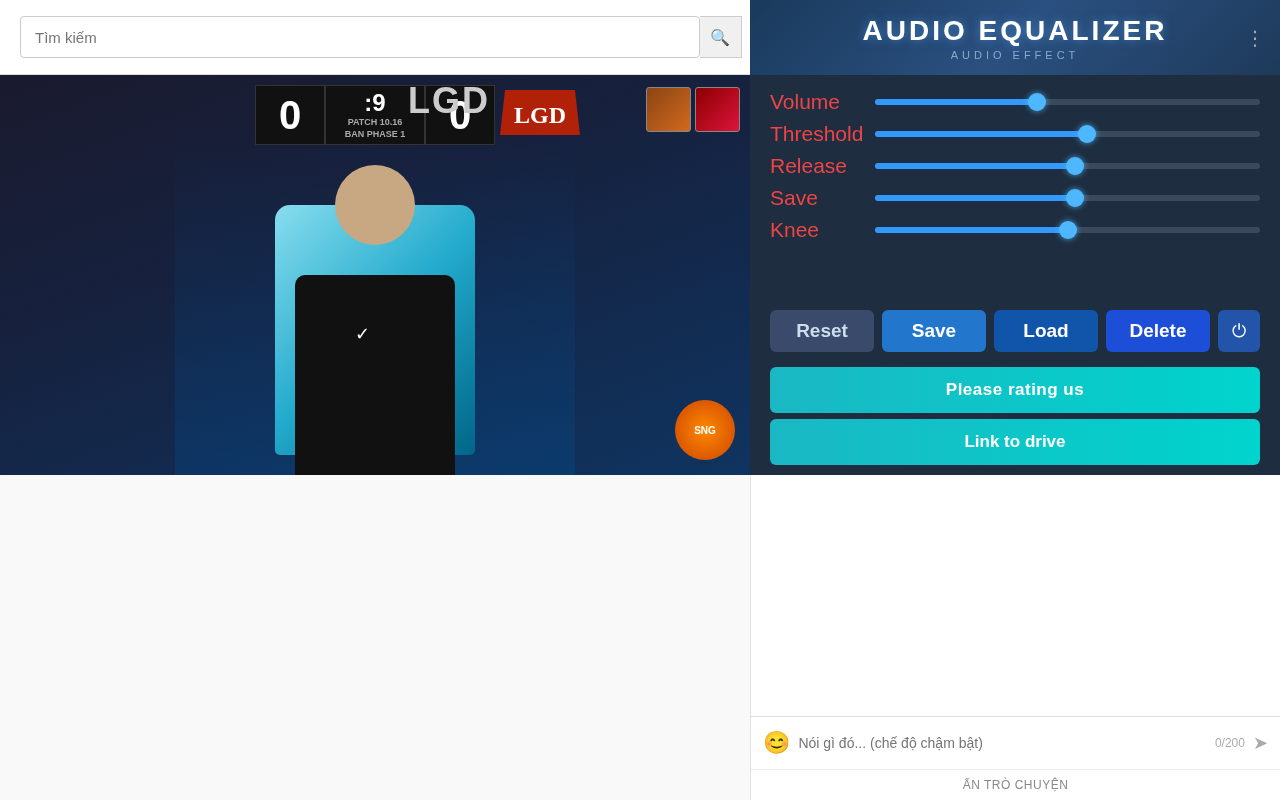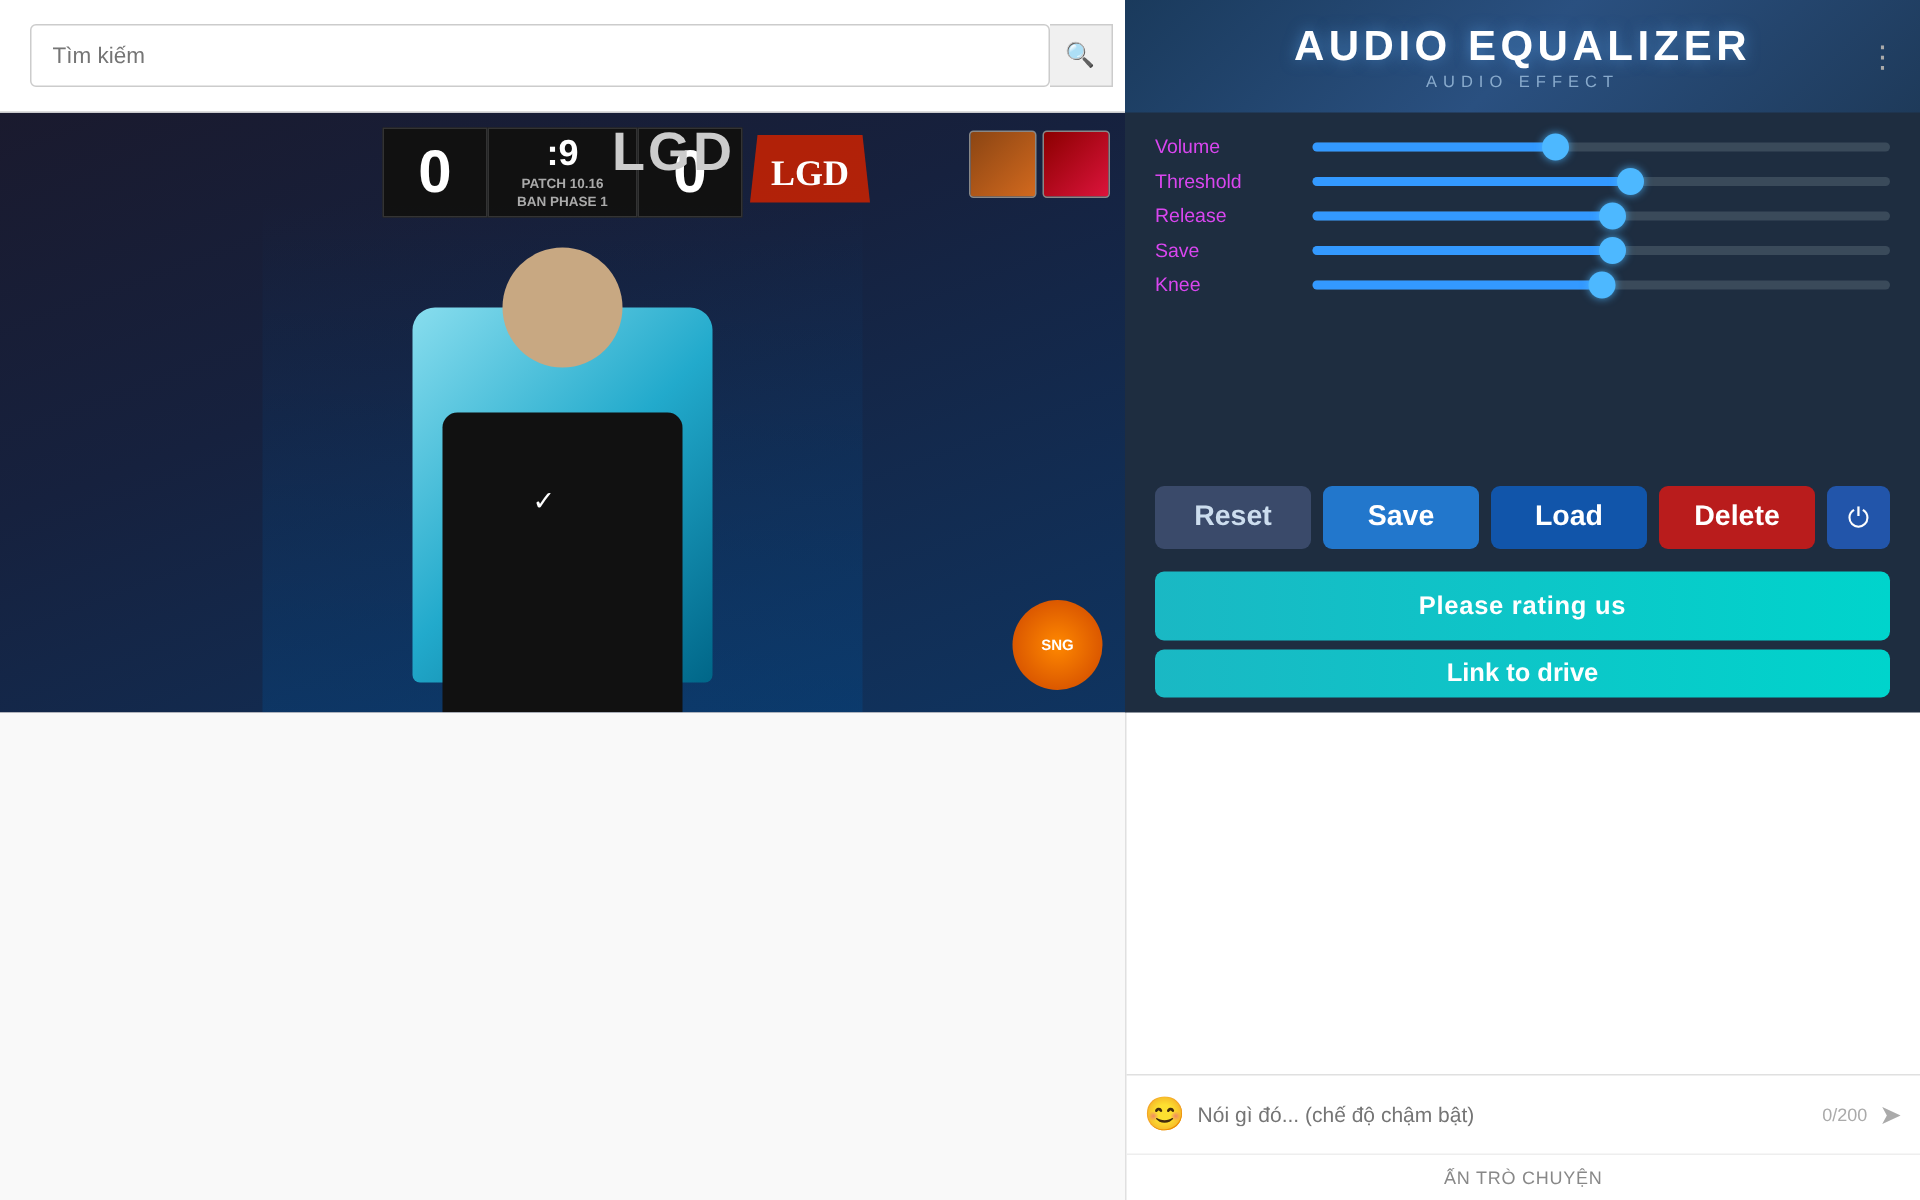--- a/index.html
+++ b/index.html
@@ -317,22 +317,22 @@
       flex-direction: column;
       gap: 8px;
     }
     .slider-row {
       display: flex;
       align-items: center;
       gap: 15px;
     }
     .slider-label {
       width: 90px;
-      font-size: 13px;
-      color: #d946ef;
+      font-size: 21px;
+      color: #ef4444;
       font-weight: normal;
     }
     .slider-track {
       flex: 1;
       height: 6px;
       background: #3a4a5a;
       border-radius: 3px;
       position: relative;
     }
     .slider-fill {
@@ -361,21 +361,21 @@
       border: none;
       border-radius: 6px;
       font-size: 19px;
       font-weight: bold;
       cursor: pointer;
       flex: 1;
     }
     .btn-reset { background: #3a4a6a; color: #cde; }
     .btn-save { background: #2277cc; color: #fff; }
     .btn-load { background: #1155aa; color: #fff; }
-    .btn-delete { background: #b91c1c; color: #fff; }
+    .btn-delete { background: #1d4ed8; color: #fff; }
     .btn-power {
       width: 42px; height: 42px;
       background: #2255aa;
       border: none;
       border-radius: 6px;
       cursor: pointer;
       color: #fff;
       font-size: 18px;
       display: flex; align-items: center; justify-content: center;
       flex-shrink: 0;
@@ -388,21 +388,21 @@
       border-radius: 6px;
       font-size: 17px;
       font-weight: bold;
       color: #fff;
       cursor: pointer;
       width: calc(100% - 40px);
       letter-spacing: 0.5px;
     }
     .eq-drive-btn {
       margin: 0 20px 10px;
-      height: 32px;
+      height: 46px;
       background: linear-gradient(90deg, #1ab8c4 0%, #00d4cc 100%);
       border: none;
       border-radius: 6px;
       font-size: 17px;
       font-weight: bold;
       color: #fff;
       cursor: pointer;
       width: calc(100% - 40px);
     }
   </style>

